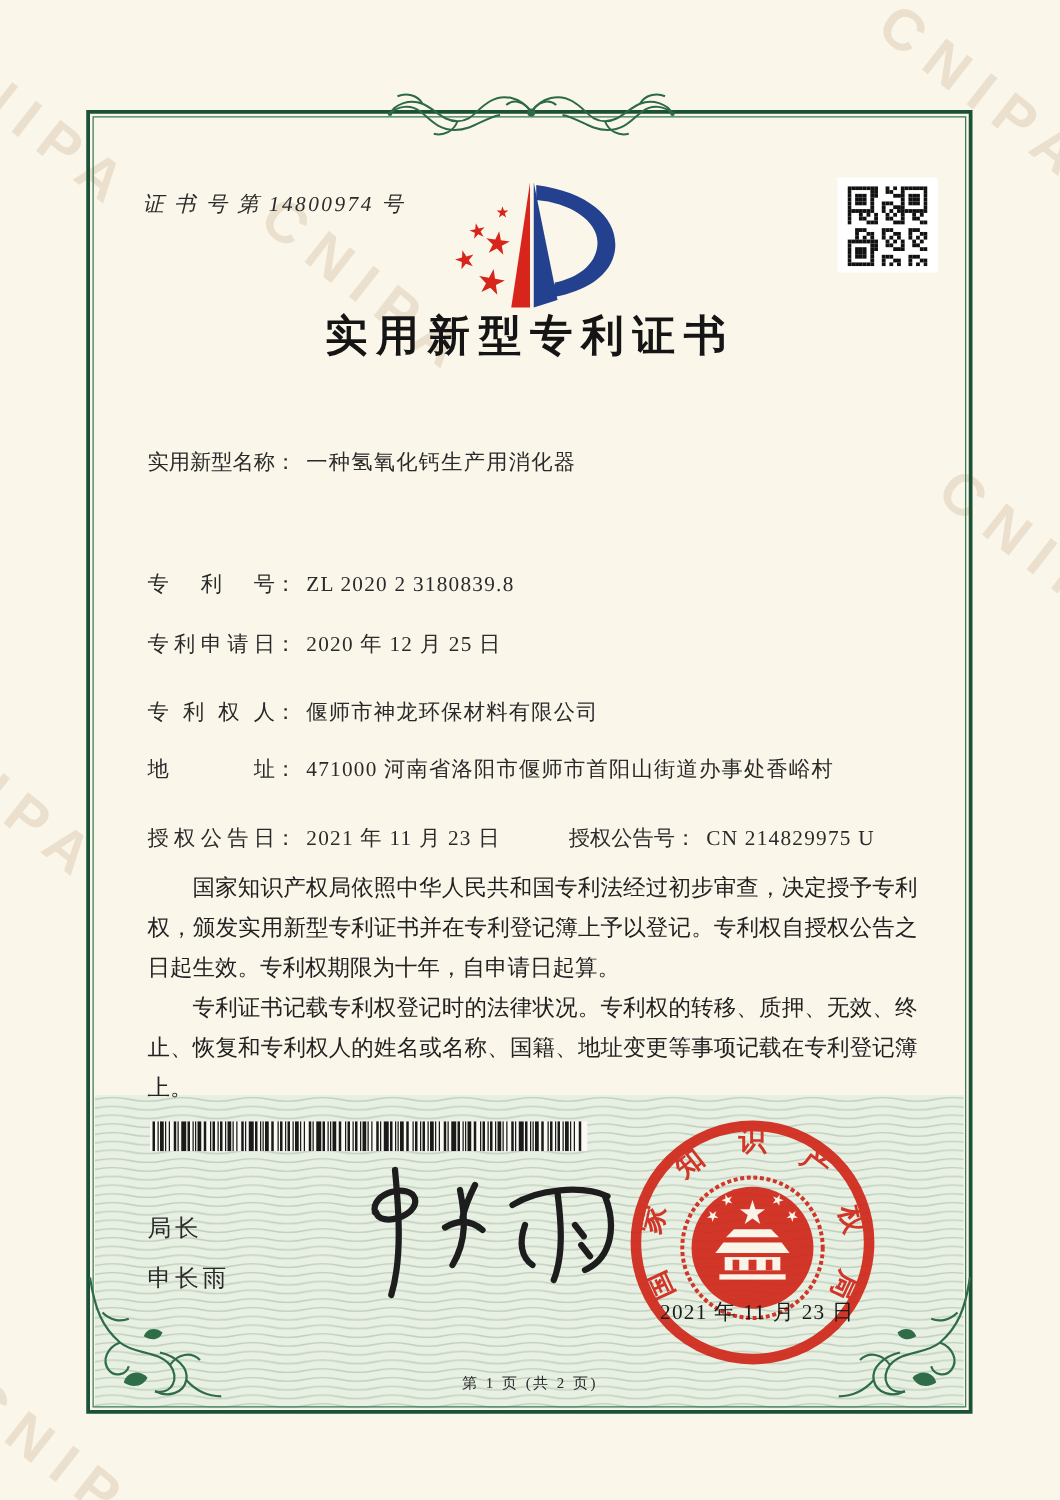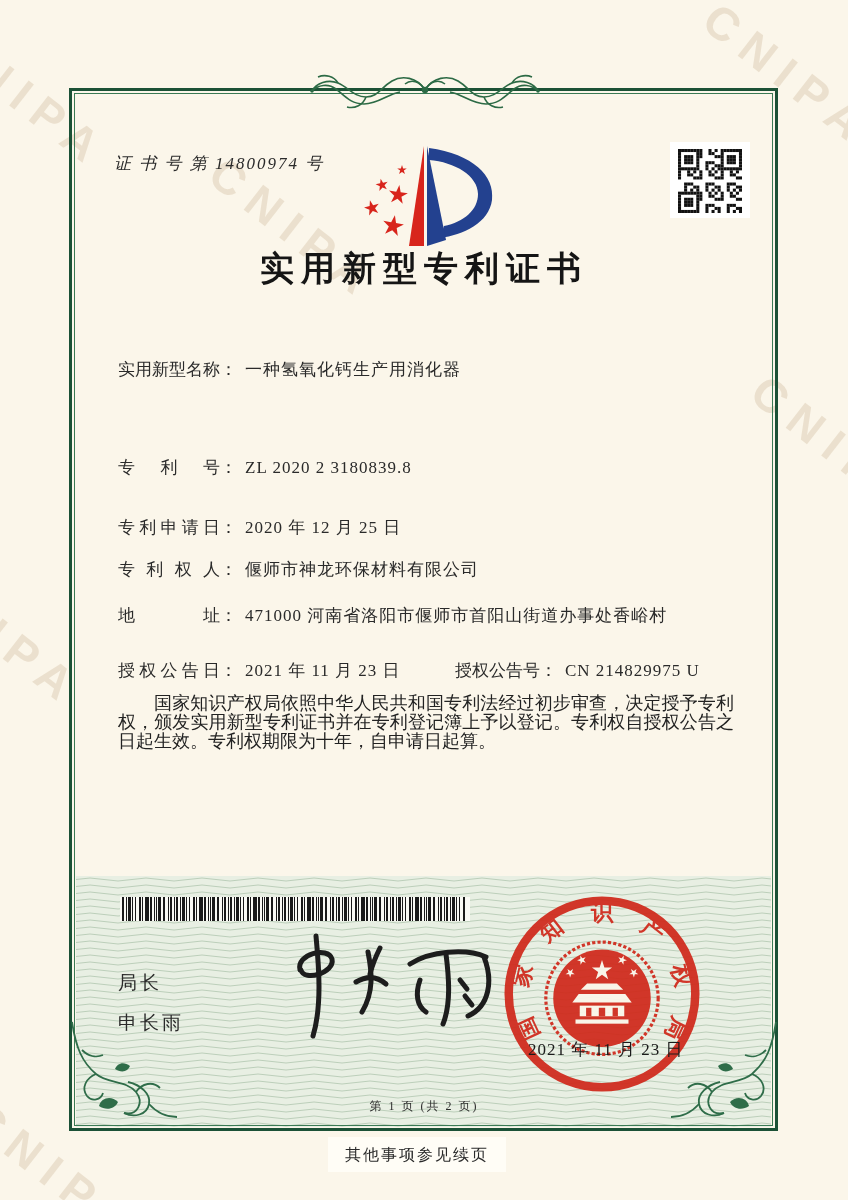--- a/index.html
+++ b/index.html
@@ -42,21 +42,21 @@
   }
   
   .row{position:absolute; left:118px; width:640px; font-size:17px; line-height:24px; z-index:2; white-space:nowrap;}
   .row .label{display:inline-block; width:102px; text-align:justify; text-align-last:justify; vertical-align:top;}
   .row .colon{display:inline-block; margin-right:8px;}
   .row .value{letter-spacing:1px;}
   .grant-no{position:absolute; left:337px; top:0;}
   
   .body-text{
     position:absolute; left:118px; top:694px; width:616px; z-index:2;
-    font-size:18px; line-height:19px; text-align:justify; color:#222;
+    font-size:18px; line-height:32px; text-align:justify; color:#222;
   }
   .body-text p{margin:0; text-indent:2em;}
   
   .barcode{position:absolute; left:120px; top:897px; z-index:2;}
   .director-title{position:absolute; left:118px; top:970px; font-size:19px; letter-spacing:3px; z-index:2;}
   .director-name{position:absolute; left:118px; top:1010px; font-size:19px; letter-spacing:3px; z-index:2;}
   .signature{position:absolute; left:268px; top:926px; z-index:2;}
   .seal{position:absolute; left:496px; top:888px; z-index:5; opacity:.93;}
   .seal-date{position:absolute; left:528px; top:1038px; font-size:17px; letter-spacing:1px; color:#1b1b1b; z-index:6; white-space:nowrap;}
   .page-num{position:absolute; left:0; right:0; top:1098px; text-align:center; font-size:12px; letter-spacing:2px; z-index:2;}
@@ -361,38 +361,39 @@
     </svg>
 
   <div class="title">实用新型专利证书</div>
 
   <div class="row" style="top:358px;">
     <span class="label">实用新型名称</span><span class="colon">：</span><span class="value">一种氢氧化钙生产用消化器</span>
   </div>
   <div class="row" style="top:456px;">
     <span class="label">专利号</span><span class="colon">：</span><span class="value">ZL 2020 2 3180839.8</span>
   </div>
-  <div class="row" style="top:504px;margin-top:12px;">
+  <div class="row" style="top:504px;">
     <span class="label">专利申请日</span><span class="colon">：</span><span class="value">2020 年 12 月 25 日</span>
   </div>
   <div class="row" style="top:558px;">
     <span class="label">专利权人</span><span class="colon">：</span><span class="value">偃师市神龙环保材料有限公司</span>
   </div>
   <div class="row" style="top:604px;">
     <span class="label">地址</span><span class="colon">：</span><span class="value">471000  河南省洛阳市偃师市首阳山街道办事处香峪村</span>
   </div>
   <div class="row" style="top:659px;">
     <span class="label">授权公告日</span><span class="colon">：</span><span class="value">2021 年 11 月 23 日</span>
     <span class="grant-no">
       <span>授权公告号</span><span class="colon">：</span><span class="value">CN 214829975 U</span>
     </span>
   </div>
 
   <div class="body-text">
     <p>国家知识产权局依照中华人民共和国专利法经过初步审查，决定授予专利权，颁发实用新型专利证书并在专利登记簿上予以登记。专利权自授权公告之日起生效。专利权期限为十年，自申请日起算。</p>
+    <p>专利证书记载专利权登记时的法律状况。专利权的转移、质押、无效、终止、恢复和专利权人的姓名或名称、国籍、地址变更等事项记载在专利登记簿上。</p>
   </div>
 
   <svg class="barcode" id="barcode" width="350" height="24">
     <rect width="350" height="24" fill="#fafaf5"></rect>
     <g id="barcode-bars">
         <rect x="2" y="0" width="2" height="24" fill="#1a1a1a"></rect>
         <rect x="6" y="0" width="1" height="24" fill="#1a1a1a"></rect>
         <rect x="8" y="0" width="3" height="24" fill="#1a1a1a"></rect>
         <rect x="12" y="0" width="1" height="24" fill="#1a1a1a"></rect>
         <rect x="15" y="0" width="1" height="24" fill="#1a1a1a"></rect>
@@ -541,15 +542,14 @@
       <text transform="translate(100,30)">识</text>
       <text transform="translate(143.6,45.2) rotate(38)">产</text>
       <text transform="translate(168.2,84.2) rotate(77)">权</text>
       <text transform="translate(163.4,129.6) rotate(115)">局</text>
     </g>
   </svg>
 
   <div class="seal-date">2021 年 11 月 23 日</div>
 
   <div class="page-num">第 1 页 (共 2 页)</div>
-  <div class="continuation">其他事项参见续页</div>
 
 </div>
 
 </body></html>

